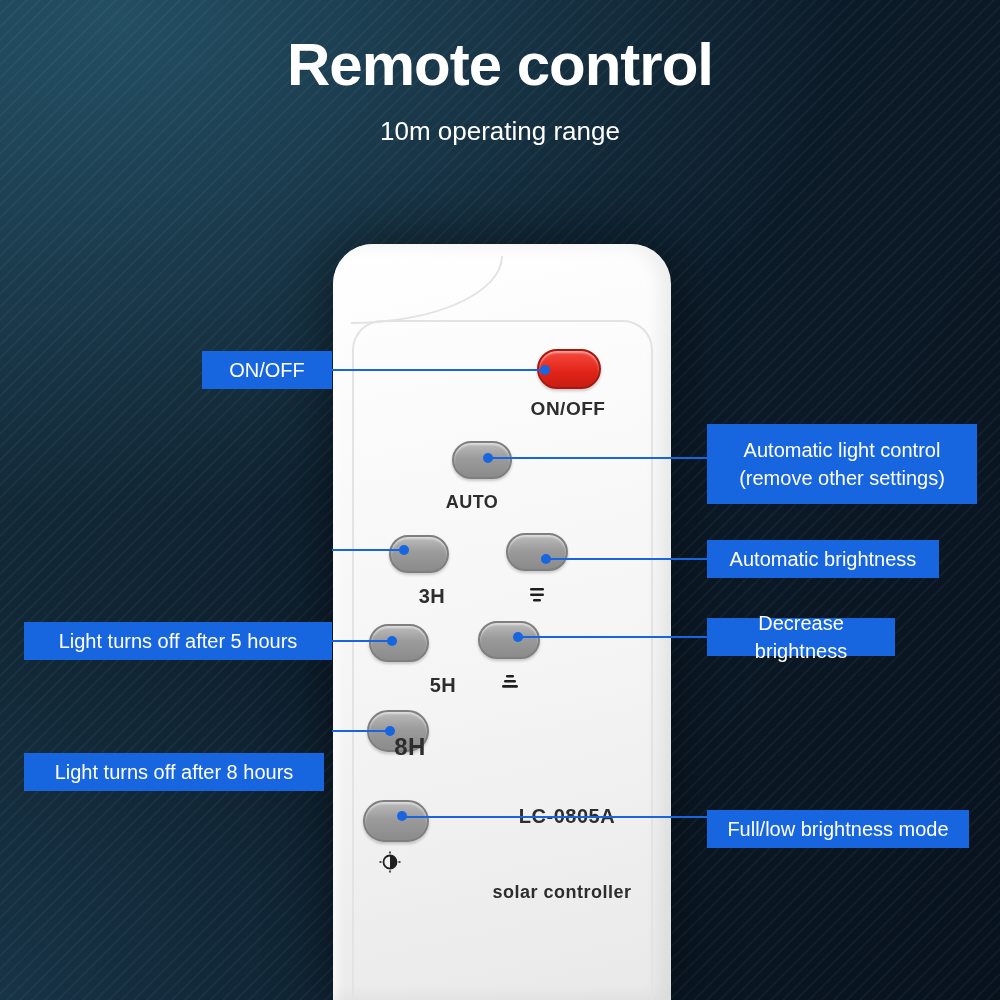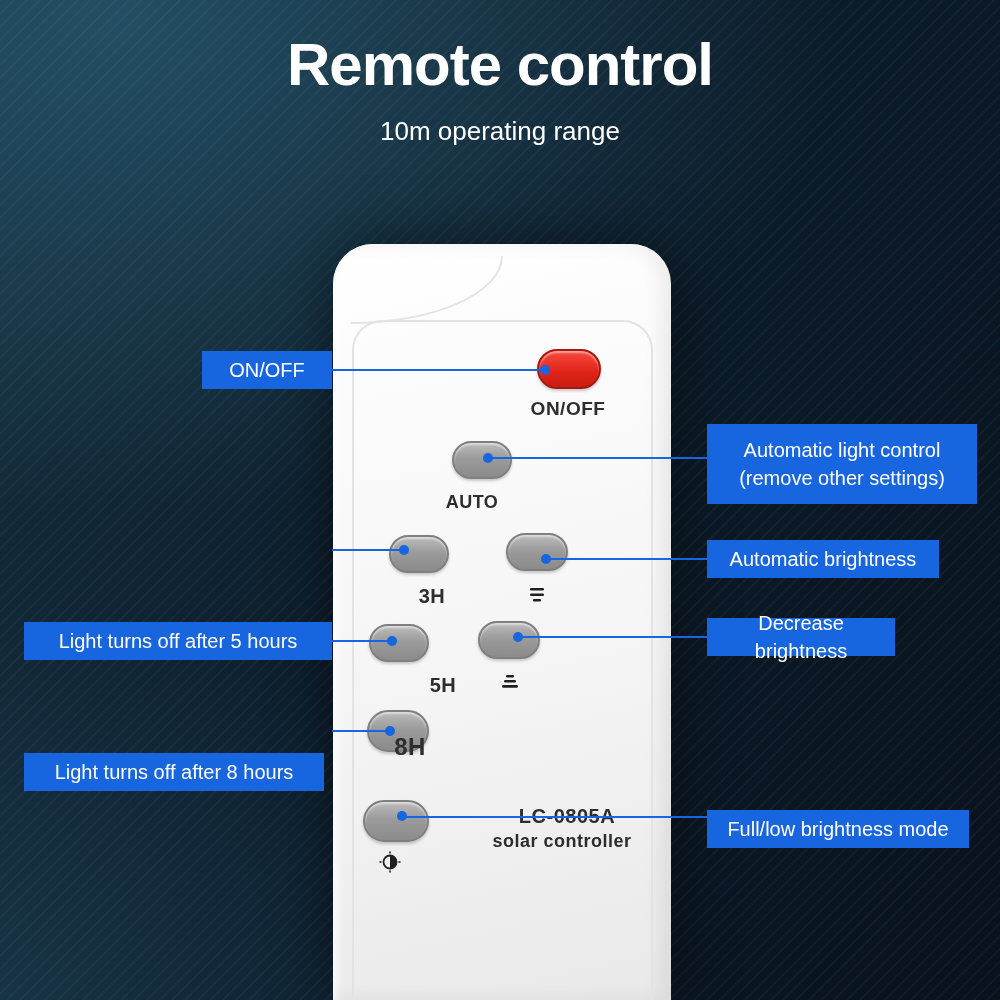--- a/index.html
+++ b/index.html
@@ -63,21 +63,21 @@
   .b-mode  { left: 363px; top: 800px; width: 66px; height: 42px; }
 
   
   .rlabel { position: absolute; color: #2d2d2d; font-weight: 700; text-align: center; letter-spacing: 0.5px; }
   .t-onoff  { left: 518px; top: 398px; width: 100px; font-size: 19px; }
   .t-auto   { left: 424px; top: 492px; width: 96px;  font-size: 18px; }
   .t-3h     { left: 404px; top: 585px; width: 56px;  font-size: 20px; }
   .t-5h     { left: 415px; top: 674px; width: 56px;  font-size: 20px; }
   .t-8h     { left: 382px; top: 733px; width: 56px;  font-size: 24px; }
   .t-model  { left: 494px; top: 805px; width: 146px; font-size: 20px; }
-  .t-model2 { left: 478px; top: 831px; width: 168px; font-size: 18px; }
+  .t-model2 { left: 478px; top: 882px; width: 168px; font-size: 18px; }
 
   .ricon { position: absolute; line-height: 0; }
   .i-inc  { left: 527px; top: 587px; }
   .i-dec  { left: 500px; top: 674px; }
   .i-mode { left: 379px; top: 851px; }
 
   
   .co {
     position: absolute; background: var(--callout-blue, #1766df); color: #ffffff;
     font-size: 20px; font-weight: 400; display: flex; align-items: center; justify-content: center;

